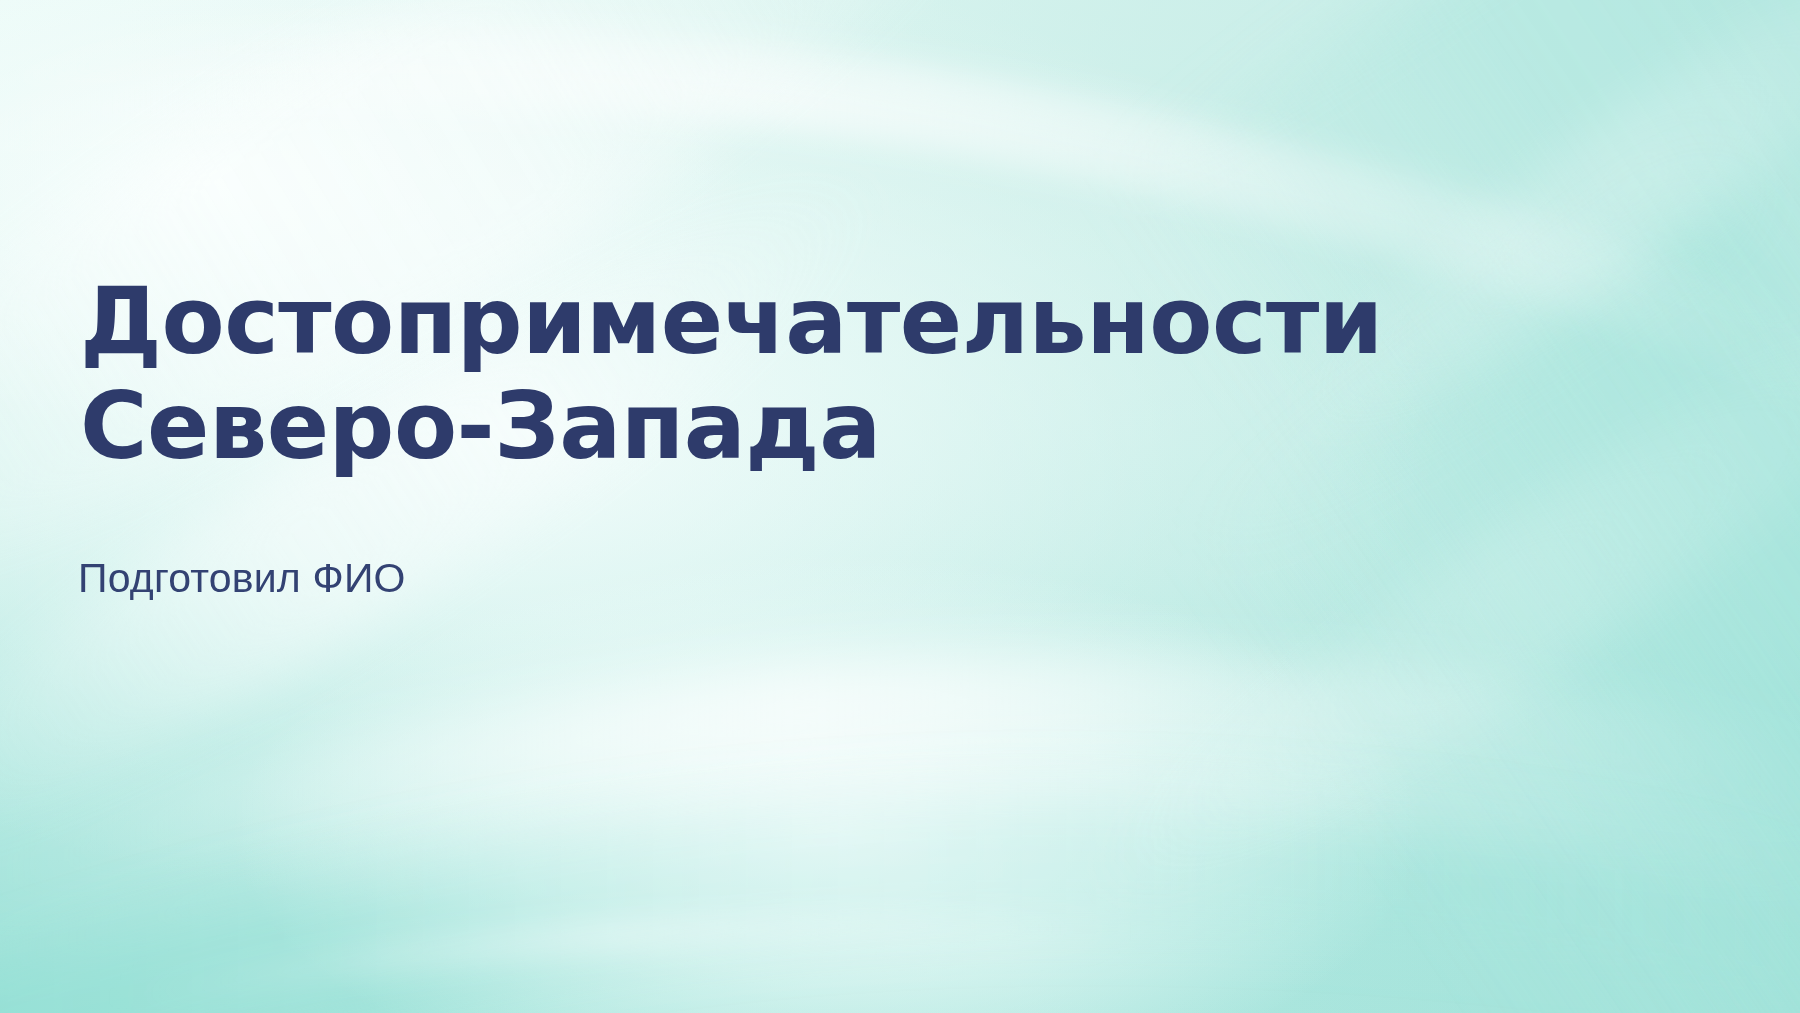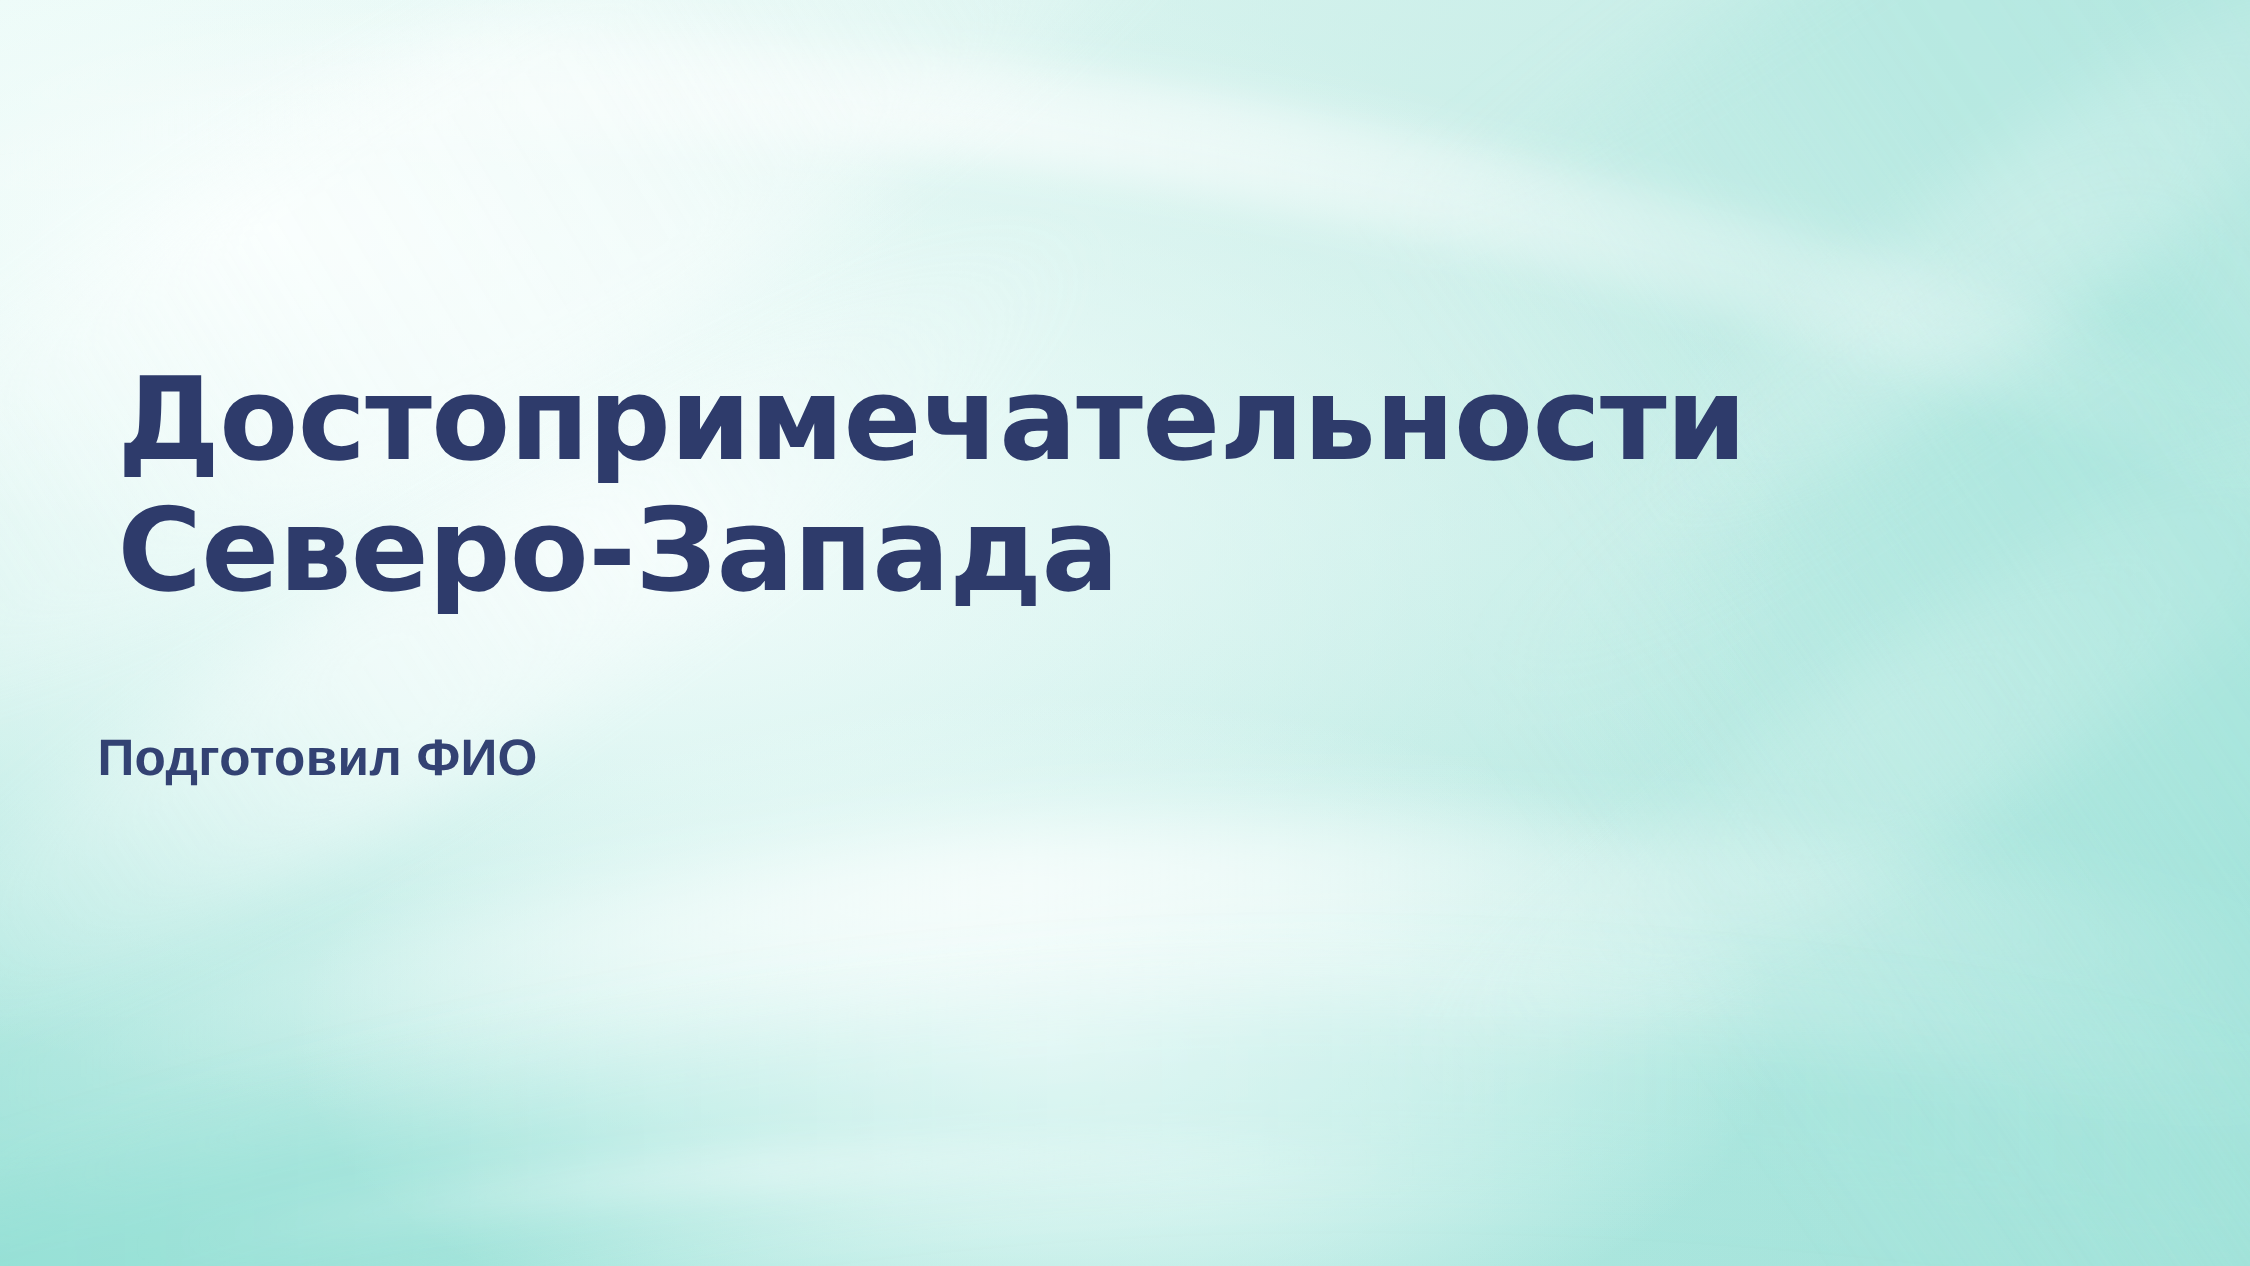--- a/index.html
+++ b/index.html
@@ -154,35 +154,35 @@
   }
 
   
   .content {
     position: absolute;
     left: 78px;
     top: 268px;
     width: 1480px;
   }
   .slide-title {
-    margin: 16px;
+    margin: 2px;
     color: #2e3b6b;
     font-family: "DejaVu Sans", sans-serif;
     font-weight: 700;
     font-size: 92px;
     line-height: 1.14;
     letter-spacing: -0.5px;
     white-space: pre-line;
   }
   .slide-subtitle {
     margin: 0;
     padding-top: 72px;
     color: #334273;
     font-family: "Liberation Sans", sans-serif;
-    font-weight: 700;
+    font-weight: 400;
     font-size: 41px;
     line-height: 1.2;
     letter-spacing: 0.2px;
   }
 </style>
 </head>
 <body>
 
 <div id="slide">
 

